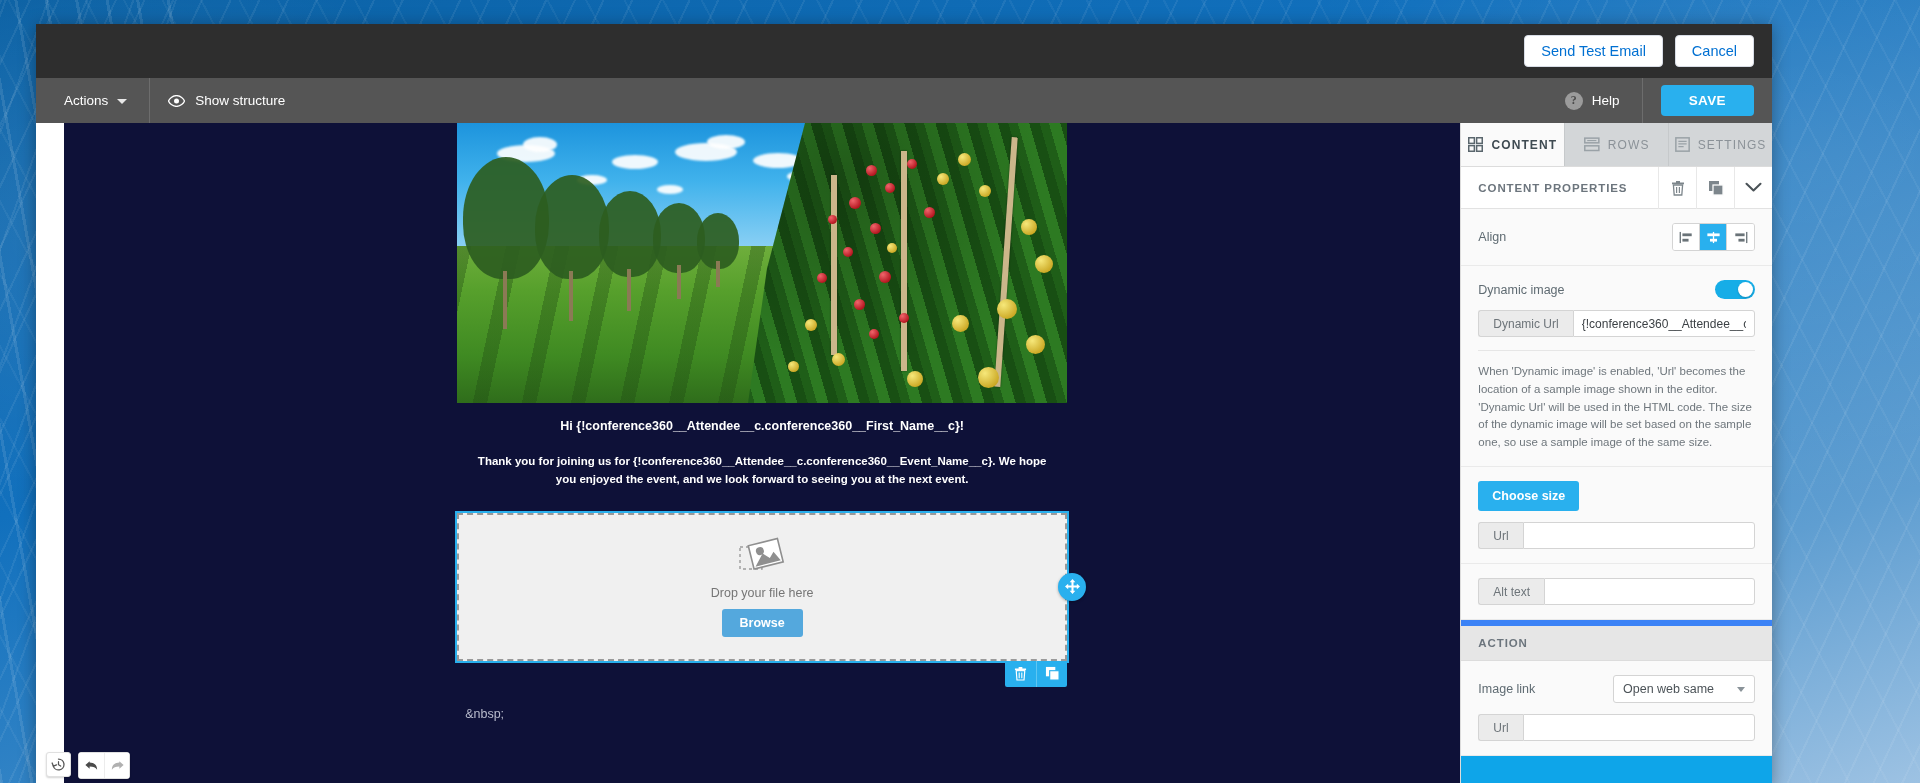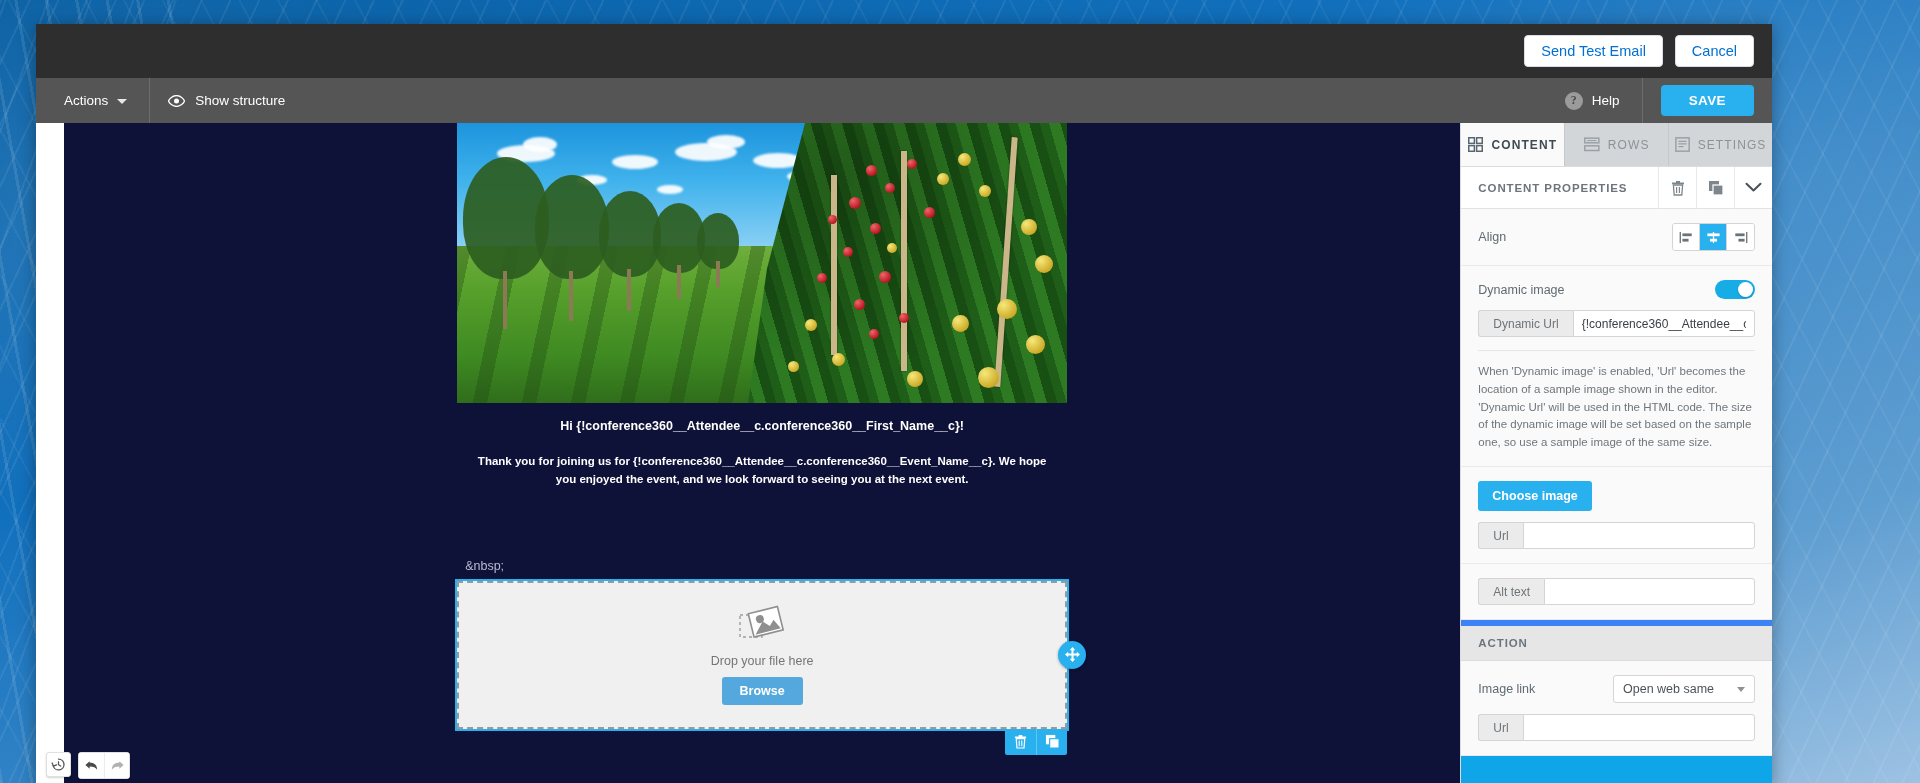--- a/index.html
+++ b/index.html
@@ -455,22 +455,20 @@
             <div class="apple yel" style="right:68px;  top:244px; width:21px; height:21px;"></div>
             <div class="apple yel" style="right:144px; top:248px; width:16px; height:16px;"></div>
             <div class="apple yel" style="right:222px; top:230px; width:13px; height:13px;"></div>
             <div class="apple yel" style="right:250px; top:196px; width:12px; height:12px;"></div>
             <div class="apple yel" style="right:268px; top:238px; width:11px; height:11px;"></div>
             <div class="apple yel" style="right:170px; top:120px; width:10px; height:10px;"></div>
           </div>
 
           <div id="greet">Hi {!conference360__Attendee__c.conference360__First_Name__c}!</div>
           <div id="thanks">Thank you for joining us for {!conference360__Attendee__c.conference360__Event_Name__c}. We hope you enjoyed the event, and we look forward to seeing you at the next event.</div>
-
-          <div id="nbsp-row">&amp;nbsp;</div>
 
           <div id="block-wrap">
             <div id="dropzone">
               <div id="dz-icon">
                 <svg width="48" height="40" viewBox="0 0 48 40">
                   <rect x="2" y="10" width="22" height="22" fill="none" stroke="#9c9c9c" stroke-width="1.4" stroke-dasharray="3 3"></rect>
                   <g transform="rotate(-14 27 18)">
                     <rect x="13" y="5" width="30" height="24" fill="#fff" stroke="#8f8f8f" stroke-width="1.6"></rect>
                     <circle cx="23" cy="13" r="4" fill="#8f8f8f"></circle>
                     <path d="M15 27 L25 16 L31 22 L36 17 L41 27 Z" fill="#8f8f8f"></path>
@@ -496,20 +494,22 @@
                 </svg>
               </div>
               <div class="bt-btn">
                 <svg width="15" height="15" viewBox="0 0 16 16">
                   <rect x="1" y="1" width="10" height="10" fill="#fff"></rect>
                   <rect x="5" y="5" width="10" height="10" fill="#fff" stroke="#29b0ee" stroke-width="1.2"></rect>
                 </svg>
               </div>
             </div>
           </div>
+
+          <div id="nbsp-row">&amp;nbsp;</div>
         </div>
       </div>
 
       <div id="hist-bar">
         <div class="hist-btn">
           <svg width="15" height="15" viewBox="0 0 16 16">
             <path d="M8 2.2a5.8 5.8 0 1 1-5.6 7.2" fill="none" stroke="#555" stroke-width="1.4" stroke-linecap="round"></path>
             <path d="M1.2 6.4 L2.6 9.8 L5.9 8.4" fill="none" stroke="#555" stroke-width="1.4" stroke-linecap="round" stroke-linejoin="round"></path>
             <path d="M8 5v3.3l2.3 1.4" fill="none" stroke="#555" stroke-width="1.3" stroke-linecap="round"></path>
           </svg>
@@ -624,21 +624,21 @@
           </span>
         </div>
         <div class="inp-group">
           <span class="inp-addon">Dynamic Url</span>
           <input class="inp-field" type="text" value="{!conference360__Attendee__c.conference360" style="">
         </div>
         <div class="helptext">When 'Dynamic image' is enabled, 'Url' becomes the location of a sample image shown in the editor. 'Dynamic Url' will be used in the HTML code. The size of the dynamic image will be set based on the sample one, so use a sample image of the same size.</div>
       </div>
 
       <div class="sect">
-        <button id="choose-image">Choose image</button>
+        <button id="choose-image">Choose size</button>
         <div class="inp-group">
           <span class="inp-addon">Url</span>
           <input class="inp-field" type="text" value="" style="">
         </div>
       </div>
 
       <div class="sect">
         <div class="inp-group" style="margin-top:0">
           <span class="inp-addon">Alt text</span>
           <input class="inp-field" type="text" value="" style="">

